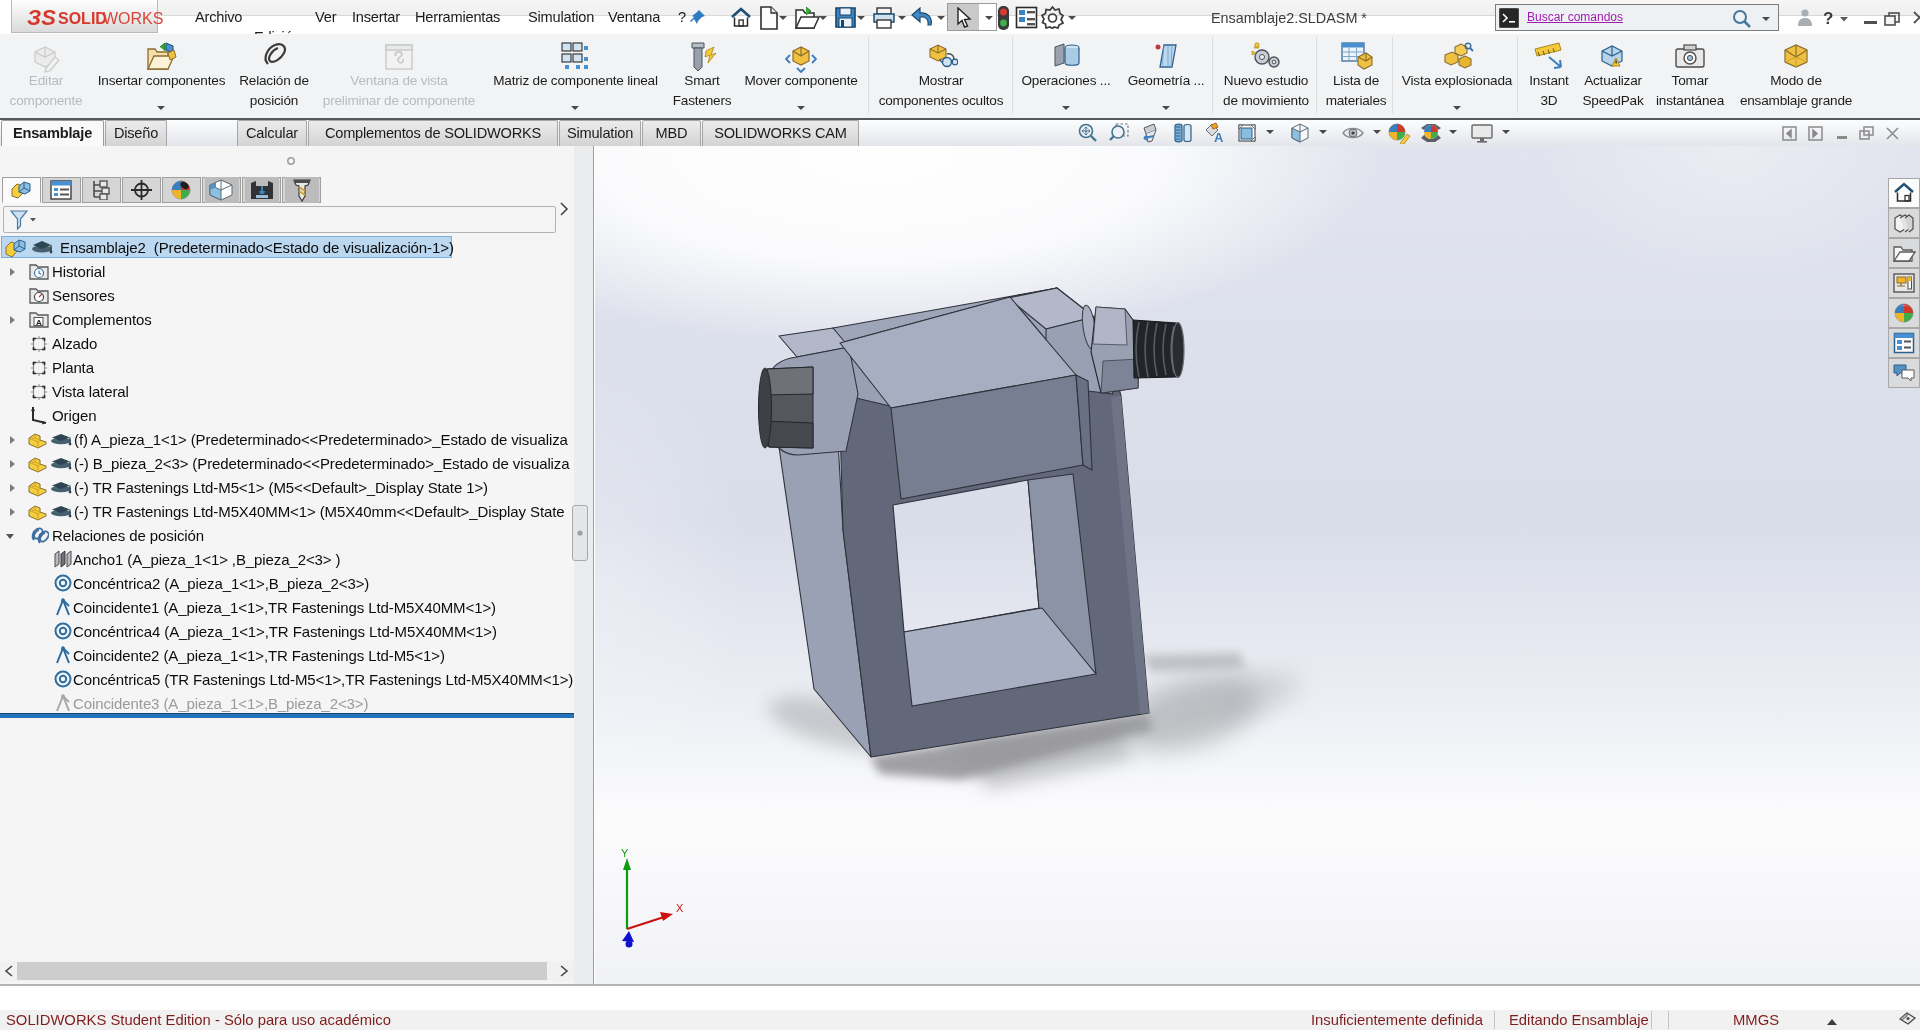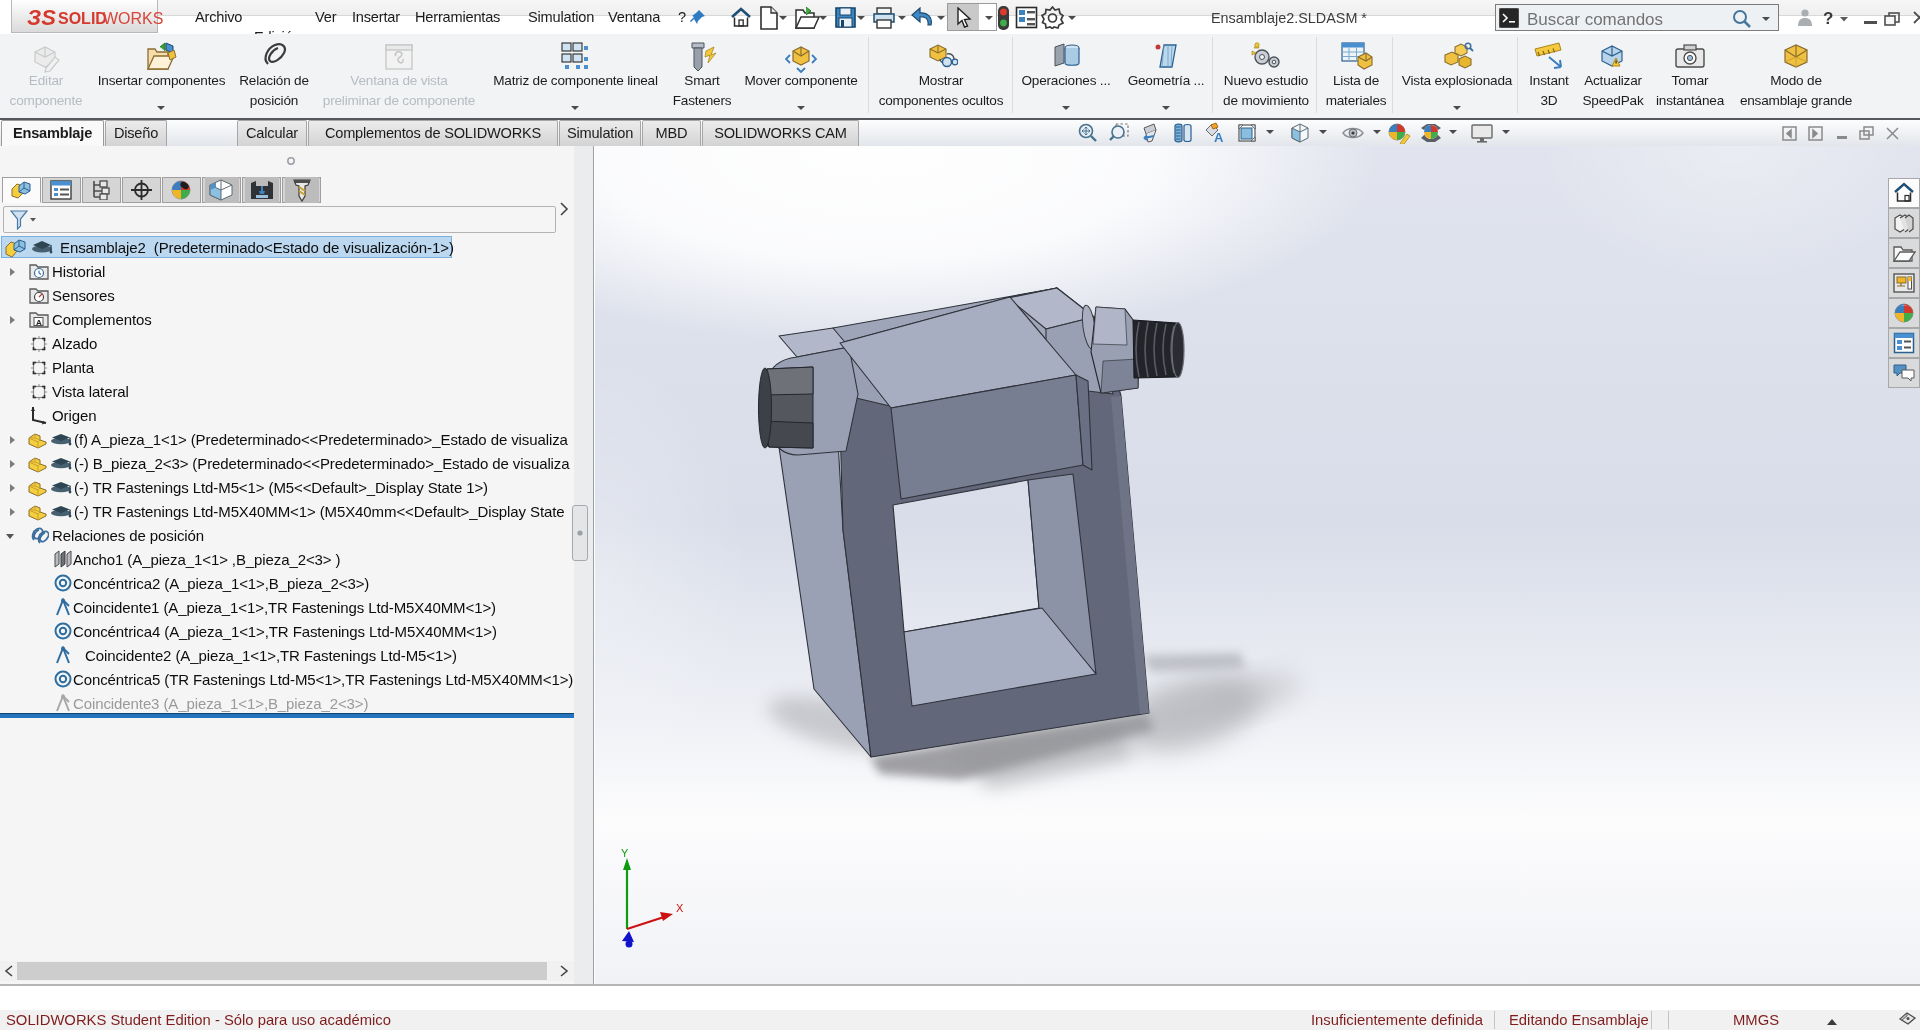--- a/index.html
+++ b/index.html
@@ -150,21 +150,21 @@
       </svg>
       <div class="caret" style="left:1057px;top:16px;"></div>
     </div>
     <div id="wintitle">Ensamblaje2.SLDASM *</div>
     <div id="searchbox">
       <svg class="abs" style="left:3px;top:3px;" width="20" height="20" viewBox="0 0 20 20">
         <rect x="0" y="0" width="20" height="20" rx="2" fill="#262626" stroke="#6d6d6d"></rect>
         <path d="M4 6 L8 10 L4 14" stroke="#fff" stroke-width="1.6" fill="none"></path>
         <rect x="10" y="13" width="6" height="1.6" fill="#fff"></rect>
       </svg>
-      <div class="abs" style="left:31px;top:5px;font-size:17px;color:#737373;">Buscar comandos</div>
+      <div class="abs" style="left:31px;top:5px;font-size:12px;color:#a21caf;text-decoration:underline;">Buscar comandos</div>
       <svg class="abs" style="left:235px;top:3px;" width="22" height="22" viewBox="0 0 22 22">
         <circle cx="9" cy="9" r="6" fill="none" stroke="#44779a" stroke-width="2"></circle>
         <line x1="13.5" y1="13.5" x2="19" y2="19" stroke="#44779a" stroke-width="2.5"></line>
       </svg>
       <div class="caret" style="left:266px; top:12px;"></div>
     </div>
     <svg class="abs" style="left:1785px;top:8px;" width="130" height="20" viewBox="0 0 130 20">
       <circle cx="9" cy="5" r="3.6" fill="#a9aeb2"></circle>
       <path d="M2 18 C2 12 5 10 9 10 C13 10 16 12 16 18 Z" fill="#a9aeb2"></path>
       <text x="27" y="16" font-size="17" font-weight="bold" fill="#3b3b3b">?</text>
@@ -652,21 +652,21 @@
         <circle cx="10" cy="9" r="7.5" fill="none" stroke="#2e6da0" stroke-width="2"></circle>
         <circle cx="10" cy="9" r="3.2" fill="none" stroke="#2e6da0" stroke-width="2"></circle>
       </svg>
       <div class="trow" style="left:73px;top:474px;">Concéntrica4 (A_pieza_1&lt;1&gt;,TR Fastenings Ltd-M5X40MM&lt;1&gt;)</div>
 
       <svg class="ticon" style="left:53px;top:500px;" width="20" height="18" viewBox="0 0 20 18">
         <path d="M4 17 L10 2 L16 17" fill="none" stroke="#2e6da0" stroke-width="2"></path>
         <path d="M10 2 L16 8" stroke="#2e6da0" stroke-width="2"></path>
         <circle cx="10" cy="2.5" r="2" fill="#2e6da0"></circle>
       </svg>
-      <div class="trow" style="left:73px;top:498px;margin-left:12px;">Coincidente2 (A_pieza_1&lt;1&gt;,TR Fastenings Ltd-M5&lt;1&gt;)</div>
+      <div class="trow" style="left:73px;top:498px;">Coincidente2 (A_pieza_1&lt;1&gt;,TR Fastenings Ltd-M5&lt;1&gt;)</div>
 
       <svg class="ticon" style="left:53px;top:524px;" width="20" height="18" viewBox="0 0 20 18">
         <circle cx="10" cy="9" r="7.5" fill="none" stroke="#2e6da0" stroke-width="2"></circle>
         <circle cx="10" cy="9" r="3.2" fill="none" stroke="#2e6da0" stroke-width="2"></circle>
       </svg>
       <div class="trow" style="left:73px;top:522px;">Concéntrica5 (TR Fastenings Ltd-M5&lt;1&gt;,TR Fastenings Ltd-M5X40MM&lt;1&gt;)</div>
 
       <svg class="ticon" style="left:53px;top:548px;" width="20" height="18" viewBox="0 0 20 18">
         <path d="M4 17 L10 2 L16 17" fill="none" stroke="#a8a8a8" stroke-width="2"></path>
         <path d="M10 2 L16 8" stroke="#a8a8a8" stroke-width="2"></path>

